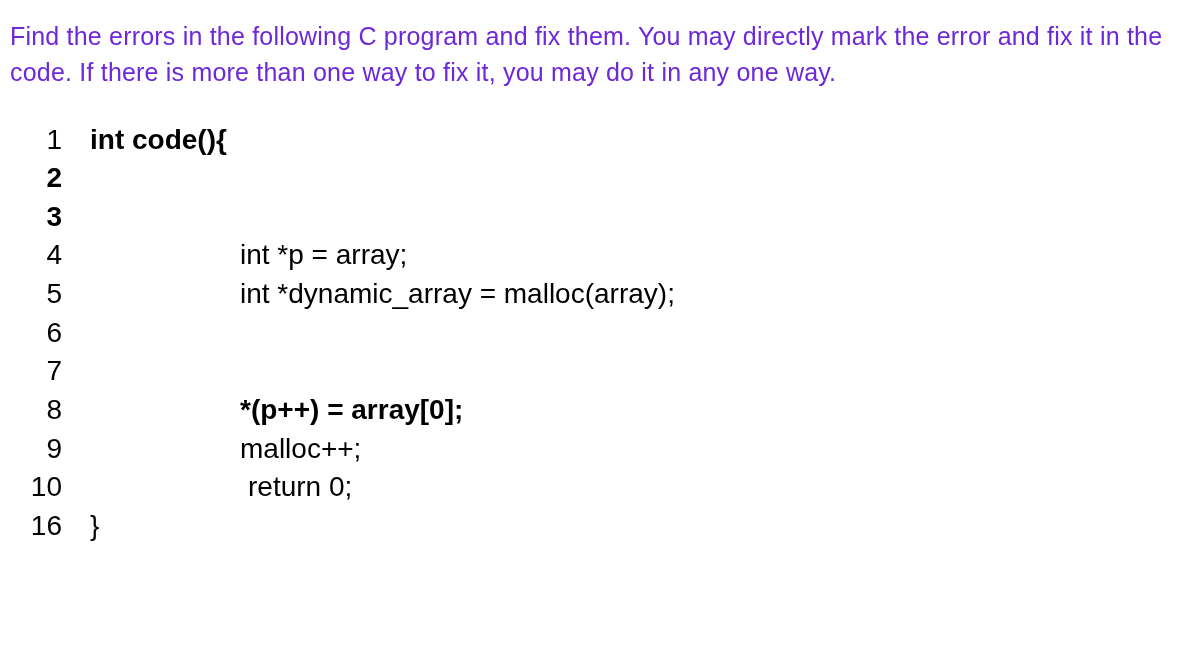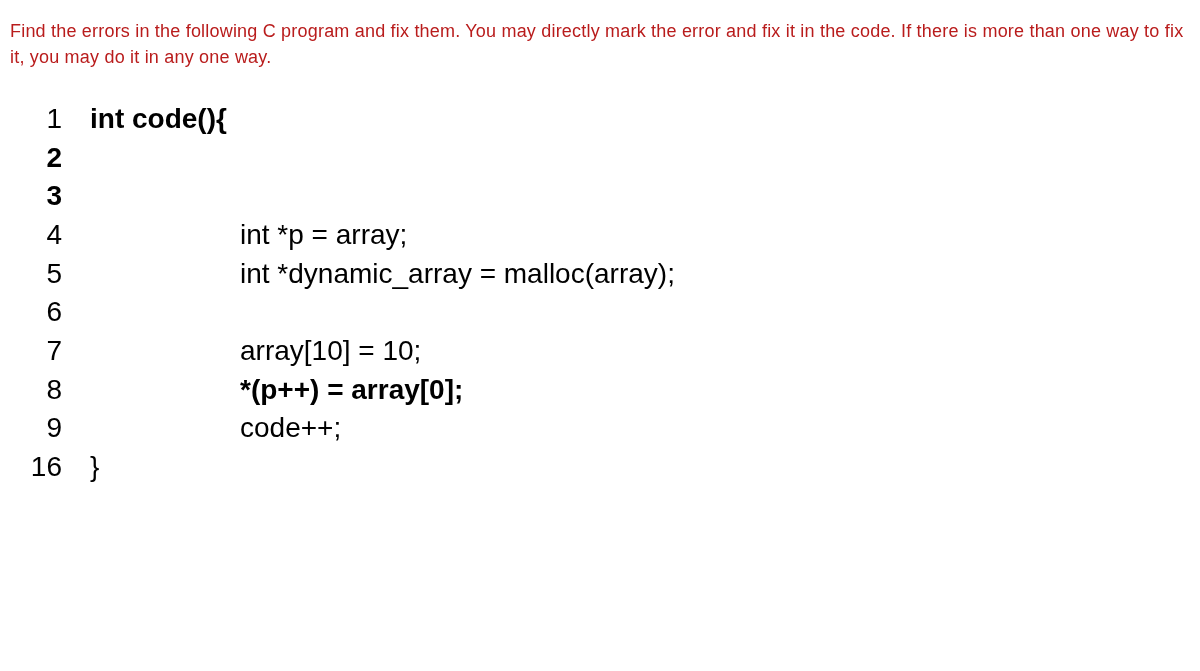--- a/index.html
+++ b/index.html
@@ -8,22 +8,22 @@
       box-sizing: border-box;
     }
     body {
       font-family: Arial, Helvetica, sans-serif;
       background: #ffffff;
       padding: 18px 10px 10px 10px;
       width: 1200px;
       height: 671px;
     }
     .instruction {
-      color: #b91c1c;
-      font-size: 18px;
+      color: #6d28d9;
+      font-size: 25px;
       line-height: 1.45;
       margin-bottom: 30px;
       letter-spacing: 0.2px;
     }
     .code-block {
       padding-left: 20px;
     }
     .code-line {
       display: flex;
       align-items: baseline;
@@ -74,27 +74,30 @@
   </div>
   <div class="code-line">
     <span class="line-number">5</span>
     <span class="code-content indent">int *dynamic_array = malloc(array);</span>
   </div>
   <div class="code-line">
     <span class="line-number">6</span>
   </div>
   <div class="code-line">
     <span class="line-number">7</span>
-    <span class="code-content indent">array[10] = 10;</span>
   </div>
   <div class="code-line">
     <span class="line-number">8</span>
     <span class="code-content bold indent">*(p++) = array[0];</span>
   </div>
   <div class="code-line">
     <span class="line-number">9</span>
-    <span class="code-content indent">code++;</span>
+    <span class="code-content indent">malloc++;</span>
+  </div>
+  <div class="code-line">
+    <span class="line-number">10</span>
+    <span class="code-content indent-return">return 0;</span>
   </div>
   <div class="code-line">
     <span class="line-number">16</span>
     <span class="code-content">}</span>
   </div>
 </div>
 
 </body></html>

